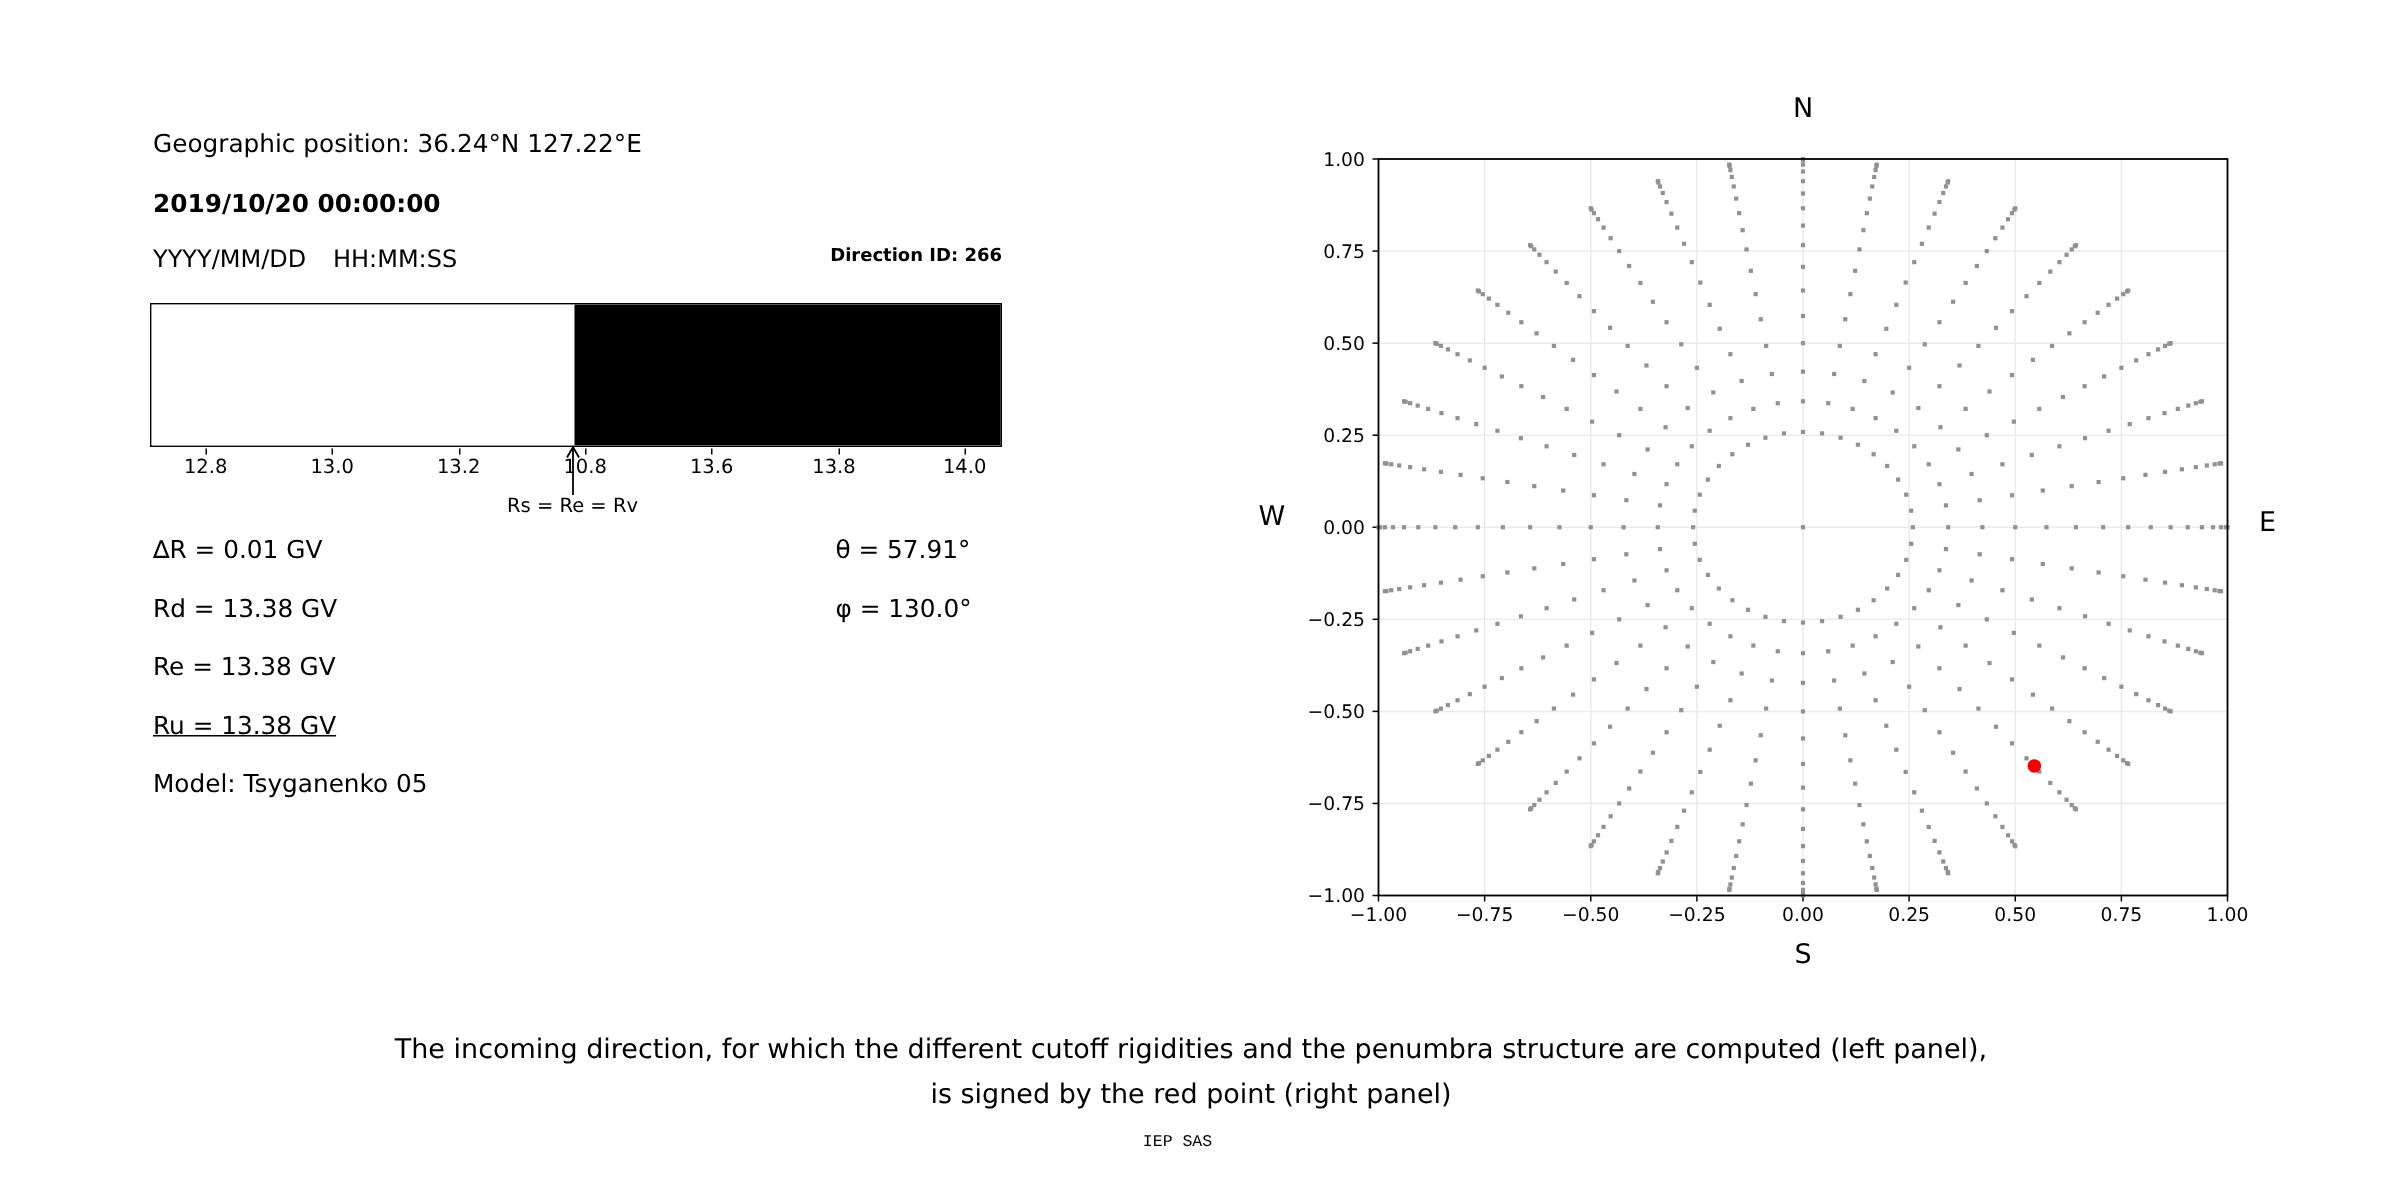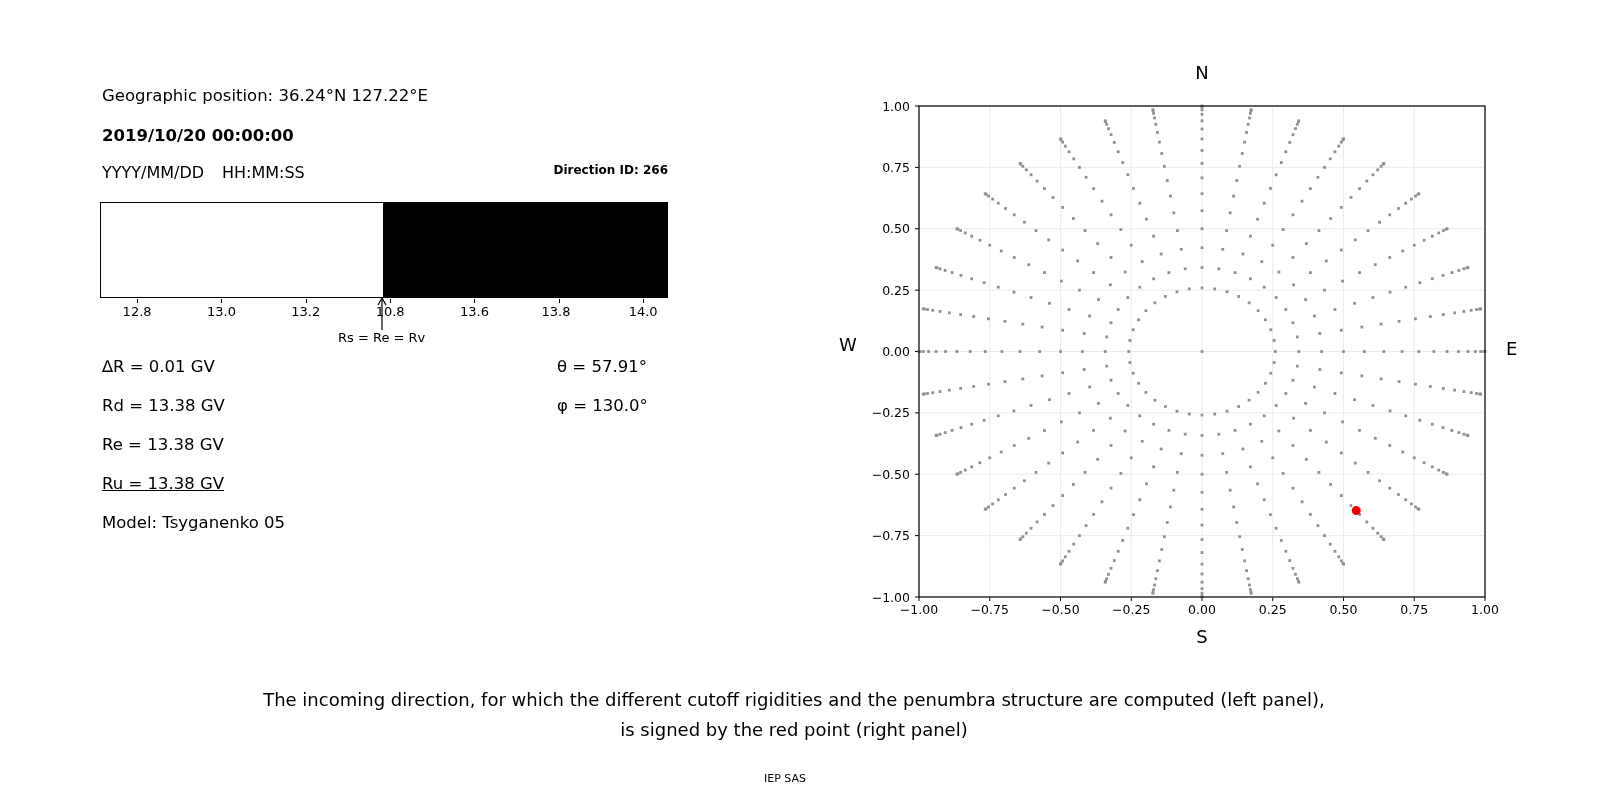--- a/index.html
+++ b/index.html
@@ -717,13 +717,13 @@
     <rect x="234.13205356248463" y="10.567819950489469" width="2.8" height="2.8" fill="#919191"></rect>
     <rect x="233.20414971941784" y="6.002730798529768" width="2.8" height="2.8" fill="#919191"></rect>
     <rect x="232.64456751919968" y="3.2497056322551123" width="2.8" height="2.8" fill="#919191"></rect>
     <rect x="232.45756572025869" y="2.329696635502931" width="2.8" height="2.8" fill="#919191"></rect>
     <circle cx="437.23499999999996" cy="404.58400000000006" r="4.5" fill="#ee0000"></circle>
     <rect x="0" y="0" width="566" height="491" fill="none" stroke="#000" stroke-width="1.2"></rect>
   </svg>
 
 <div class="abs t18 center" style="left:0;top:689px;width:1588px;">The incoming direction, for which the different cutoff rigidities and the penumbra structure are computed (left panel),</div>
 <div class="abs t18 center" style="left:0;top:719px;width:1588px;">is signed by the red point (right panel)</div>
-<div class="abs center" id="footer-credit" style="left:0;top:772px;width:1570px;">IEP SAS</div>
+<div class="abs center" id="footer-credit" style="left:0;top:756px;width:1570px;font-family:Liberation Mono, monospace;">IEP SAS</div>
 
 </body></html>

